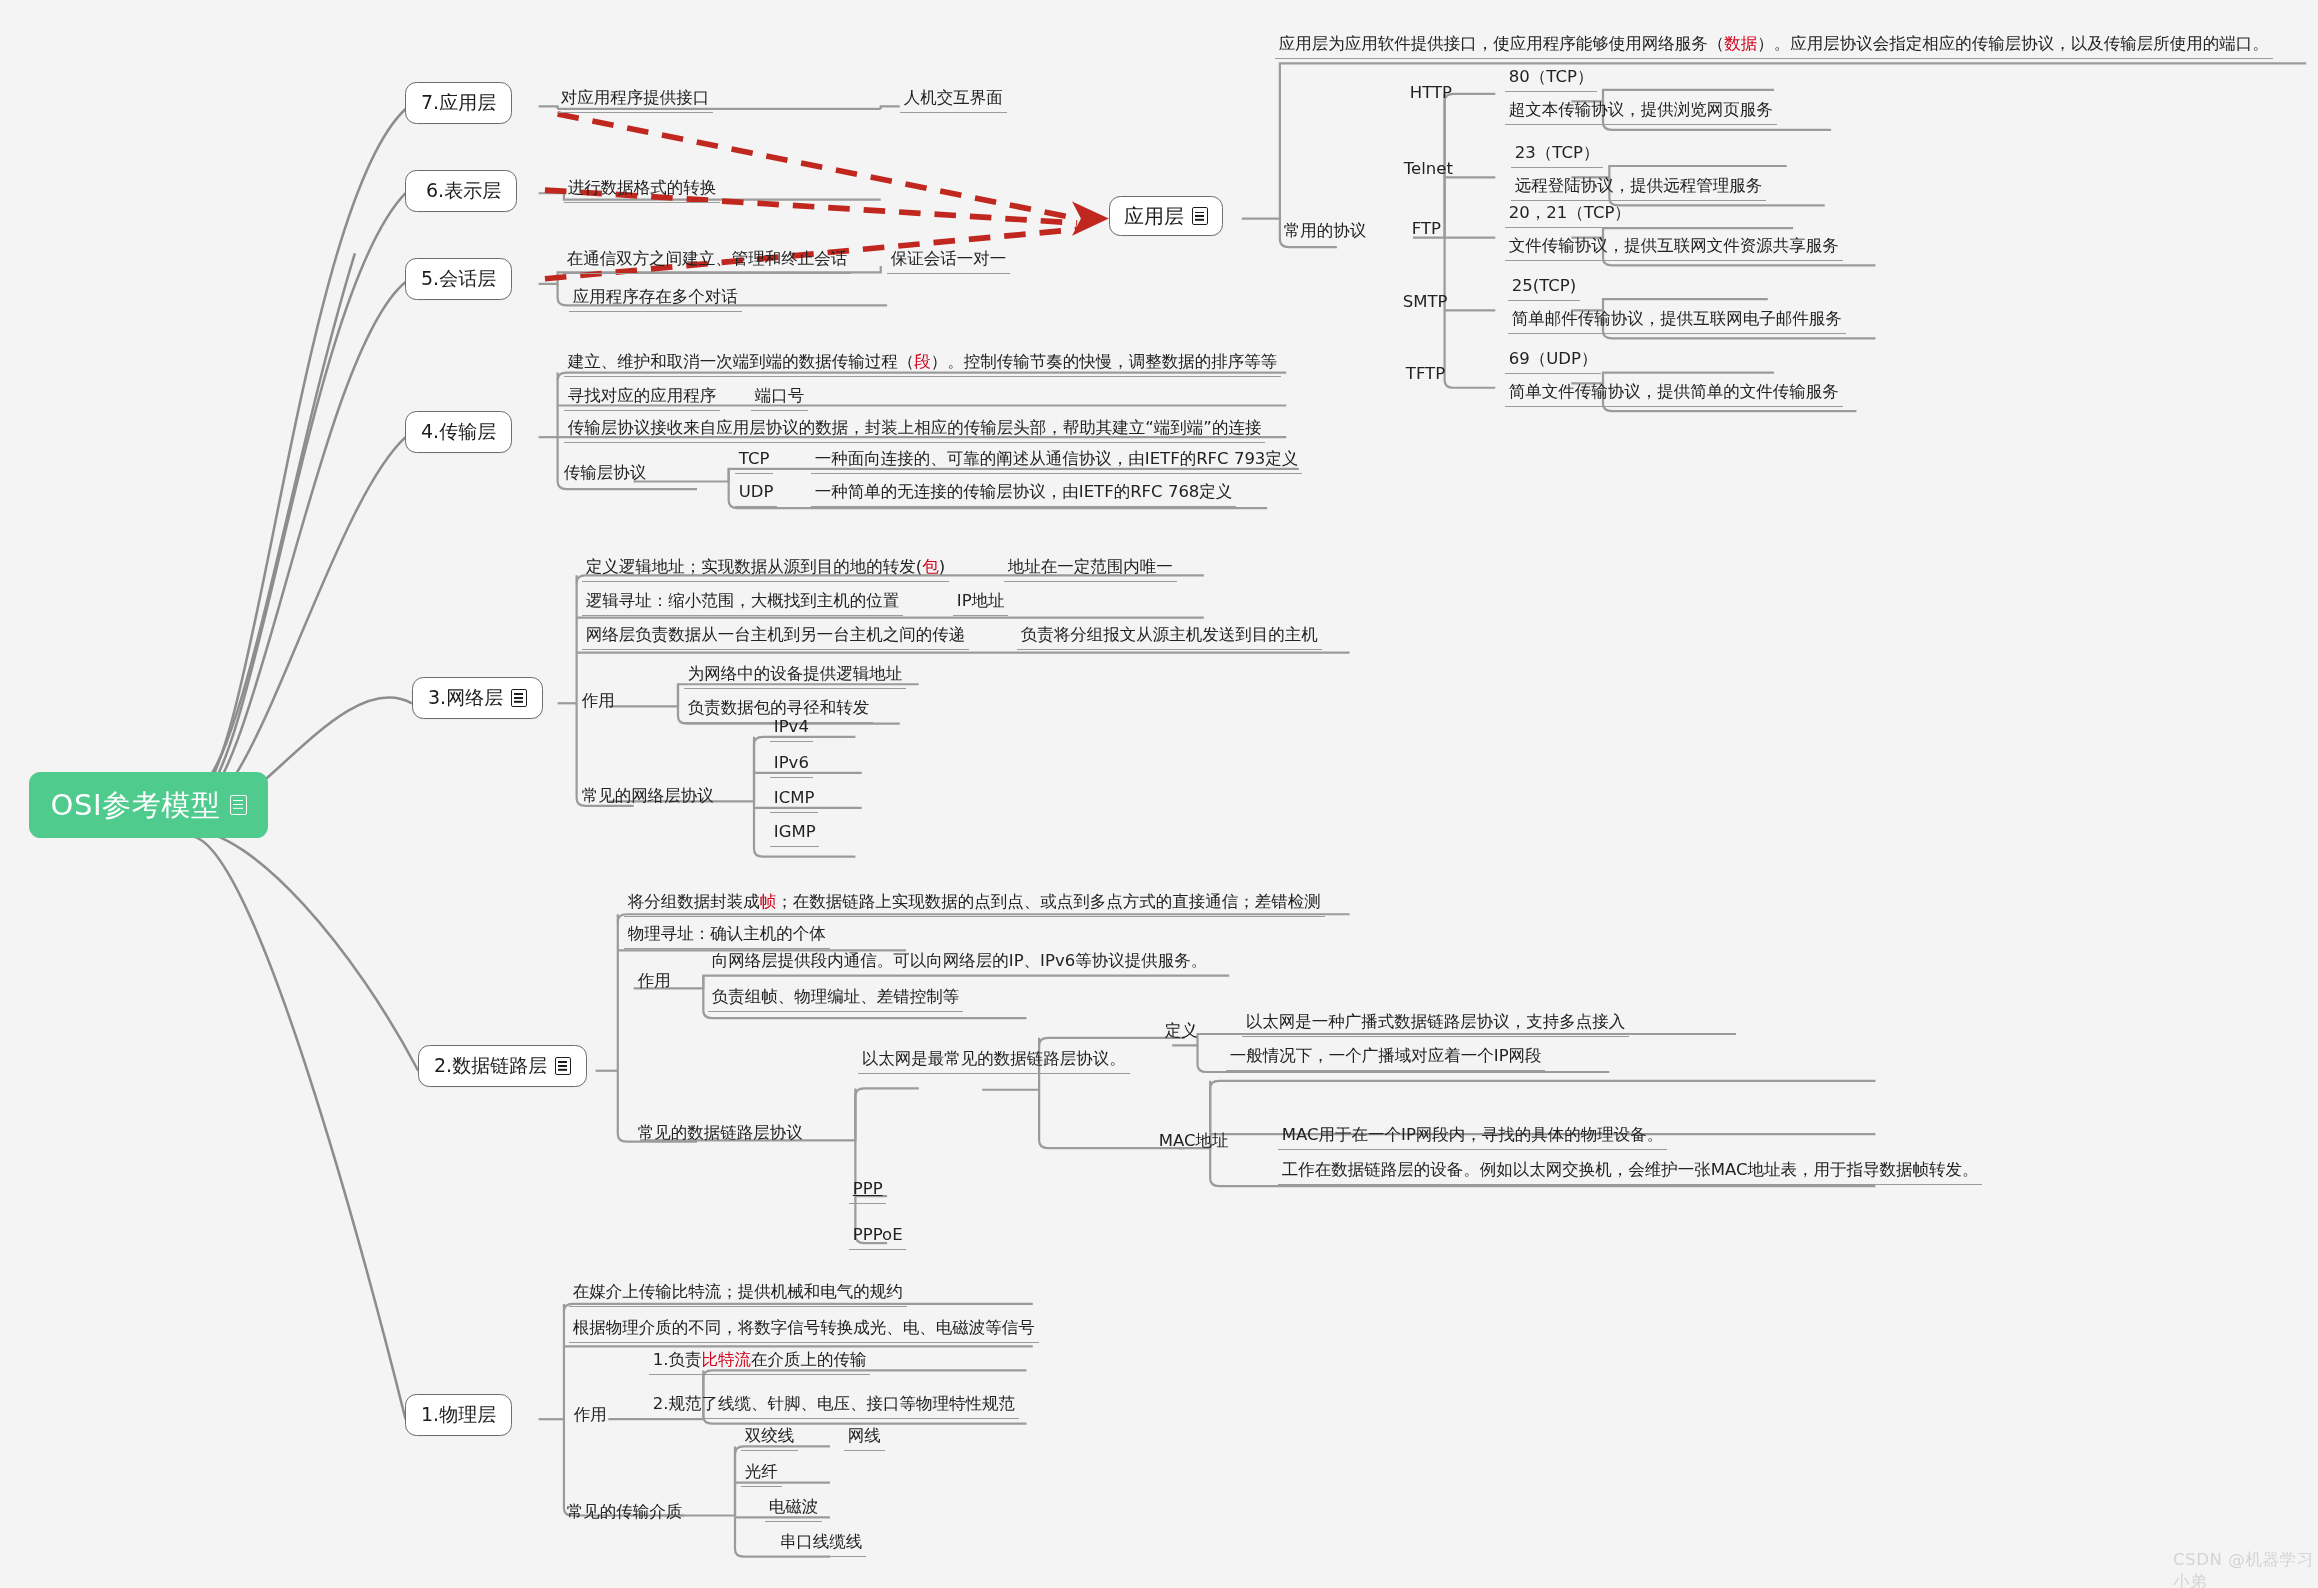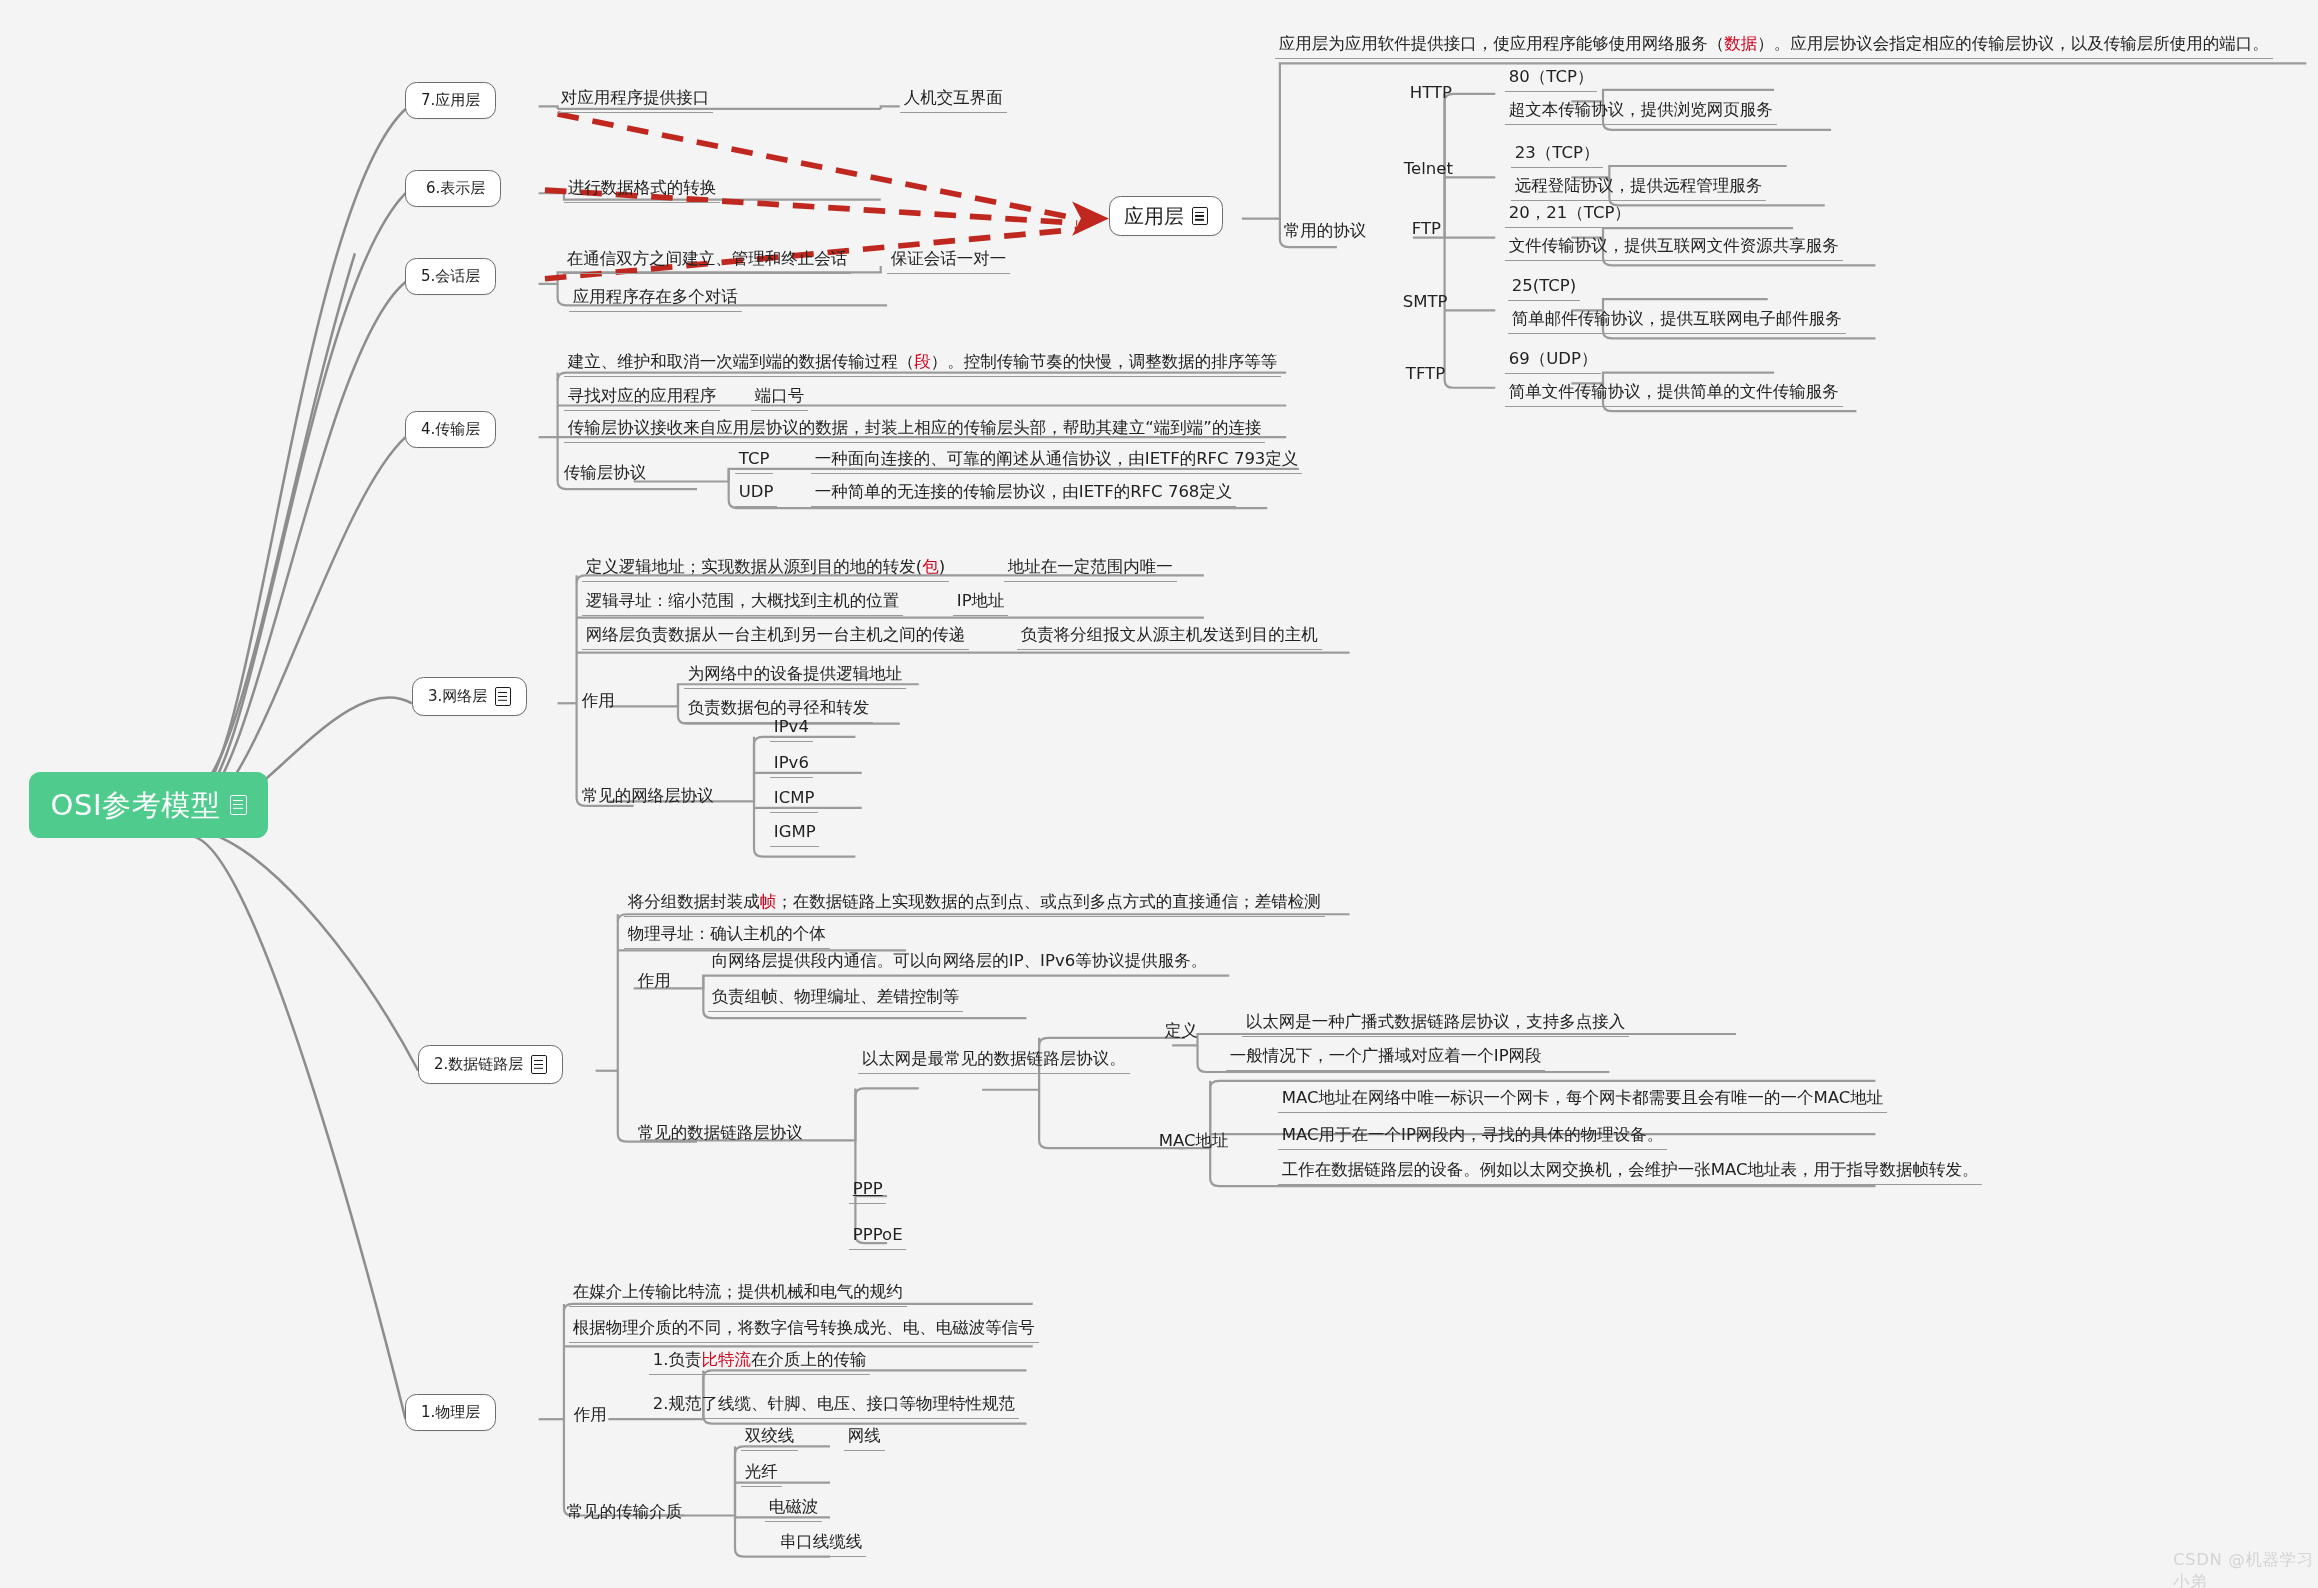--- a/index.html
+++ b/index.html
@@ -15,21 +15,21 @@
   .root{
     background:#4ecb8d;color:#fff;border-radius:11.4px;
     display:flex;align-items:center;gap:9px;
     padding:16.5px 21.5px;font-size:29px;letter-spacing:0.6px;
   }
 
   
   .boxed{
     background:#fff;border:1.9px solid #6d6d6d;border-radius:11.4px;
     display:flex;align-items:center;gap:7.6px;
-    padding:9px 15px;font-size:15px;color:#1c1c1c;
+    padding:9px 15px;font-size:19px;color:#1c1c1c;
     box-shadow:0 0.6px 0 rgba(0,0,0,.05);
   }
   .boxed.small{font-size:20px;padding:7.6px 14px;}
 
   
   .txt{
     font-size:16.5px;color:#222;padding:2.5px 3.8px 5px 3.8px;
     border-bottom:1.9px solid #9b9b9b;
   }
   .txt.lbl{border-bottom:none;}
@@ -235,21 +235,20 @@
   <div class="nd txt" style="left:624px;top:922px;">物理寻址：确认主机的个体</div>
   <div class="nd txt lbl" style="left:634px;top:969px;">作用</div>
   <div class="nd txt" style="left:708px;top:949px;">向网络层提供段内通信。可以向网络层的IP、IPv6等协议提供服务。</div>
   <div class="nd txt" style="left:708px;top:985px;">负责组帧、物理编址、差错控制等</div>
   <div class="nd txt lbl" style="left:634px;top:1121px;">常见的数据链路层协议</div>
   <div class="nd txt" style="left:858px;top:1047px;">以太网是最常见的数据链路层协议。</div>
   <div class="nd txt lbl" style="left:1161px;top:1019px;">定义</div>
   <div class="nd txt" style="left:1242px;top:1010px;">以太网是一种广播式数据链路层协议，支持多点接入</div>
   <div class="nd txt" style="left:1226px;top:1044px;">一般情况下，一个广播域对应着一个IP网段</div>
   <div class="nd txt lbl" style="left:1155px;top:1129px;">MAC地址</div>
-  <div class="nd txt" style="left:1278px;top:1086px;">MAC地址在网络中唯一标识一个网卡，每个网卡都需要且会有唯一的一个MAC地址</div>
   <div class="nd txt" style="left:1278px;top:1123px;">MAC用于在一个IP网段内，寻找的具体的物理设备。</div>
   <div class="nd txt" style="left:1278px;top:1158px;">工作在数据链路层的设备。例如以太网交换机，会维护一张MAC地址表，用于指导数据帧转发。</div>
   <div class="nd txt" style="left:849px;top:1177px;text-decoration:underline;">PPP</div>
   <div class="nd txt" style="left:849px;top:1223px;">PPPoE</div>
 
   <div class="nd boxed" style="left:405px;top:1394px;">
     <span>1.物理层</span>
   </div>
   <div class="nd txt" style="left:569px;top:1280px;">在媒介上传输比特流；提供机械和电气的规约</div>
   <div class="nd txt" style="left:569px;top:1316px;">根据物理介质的不同，将数字信号转换成光、电、电磁波等信号</div>

